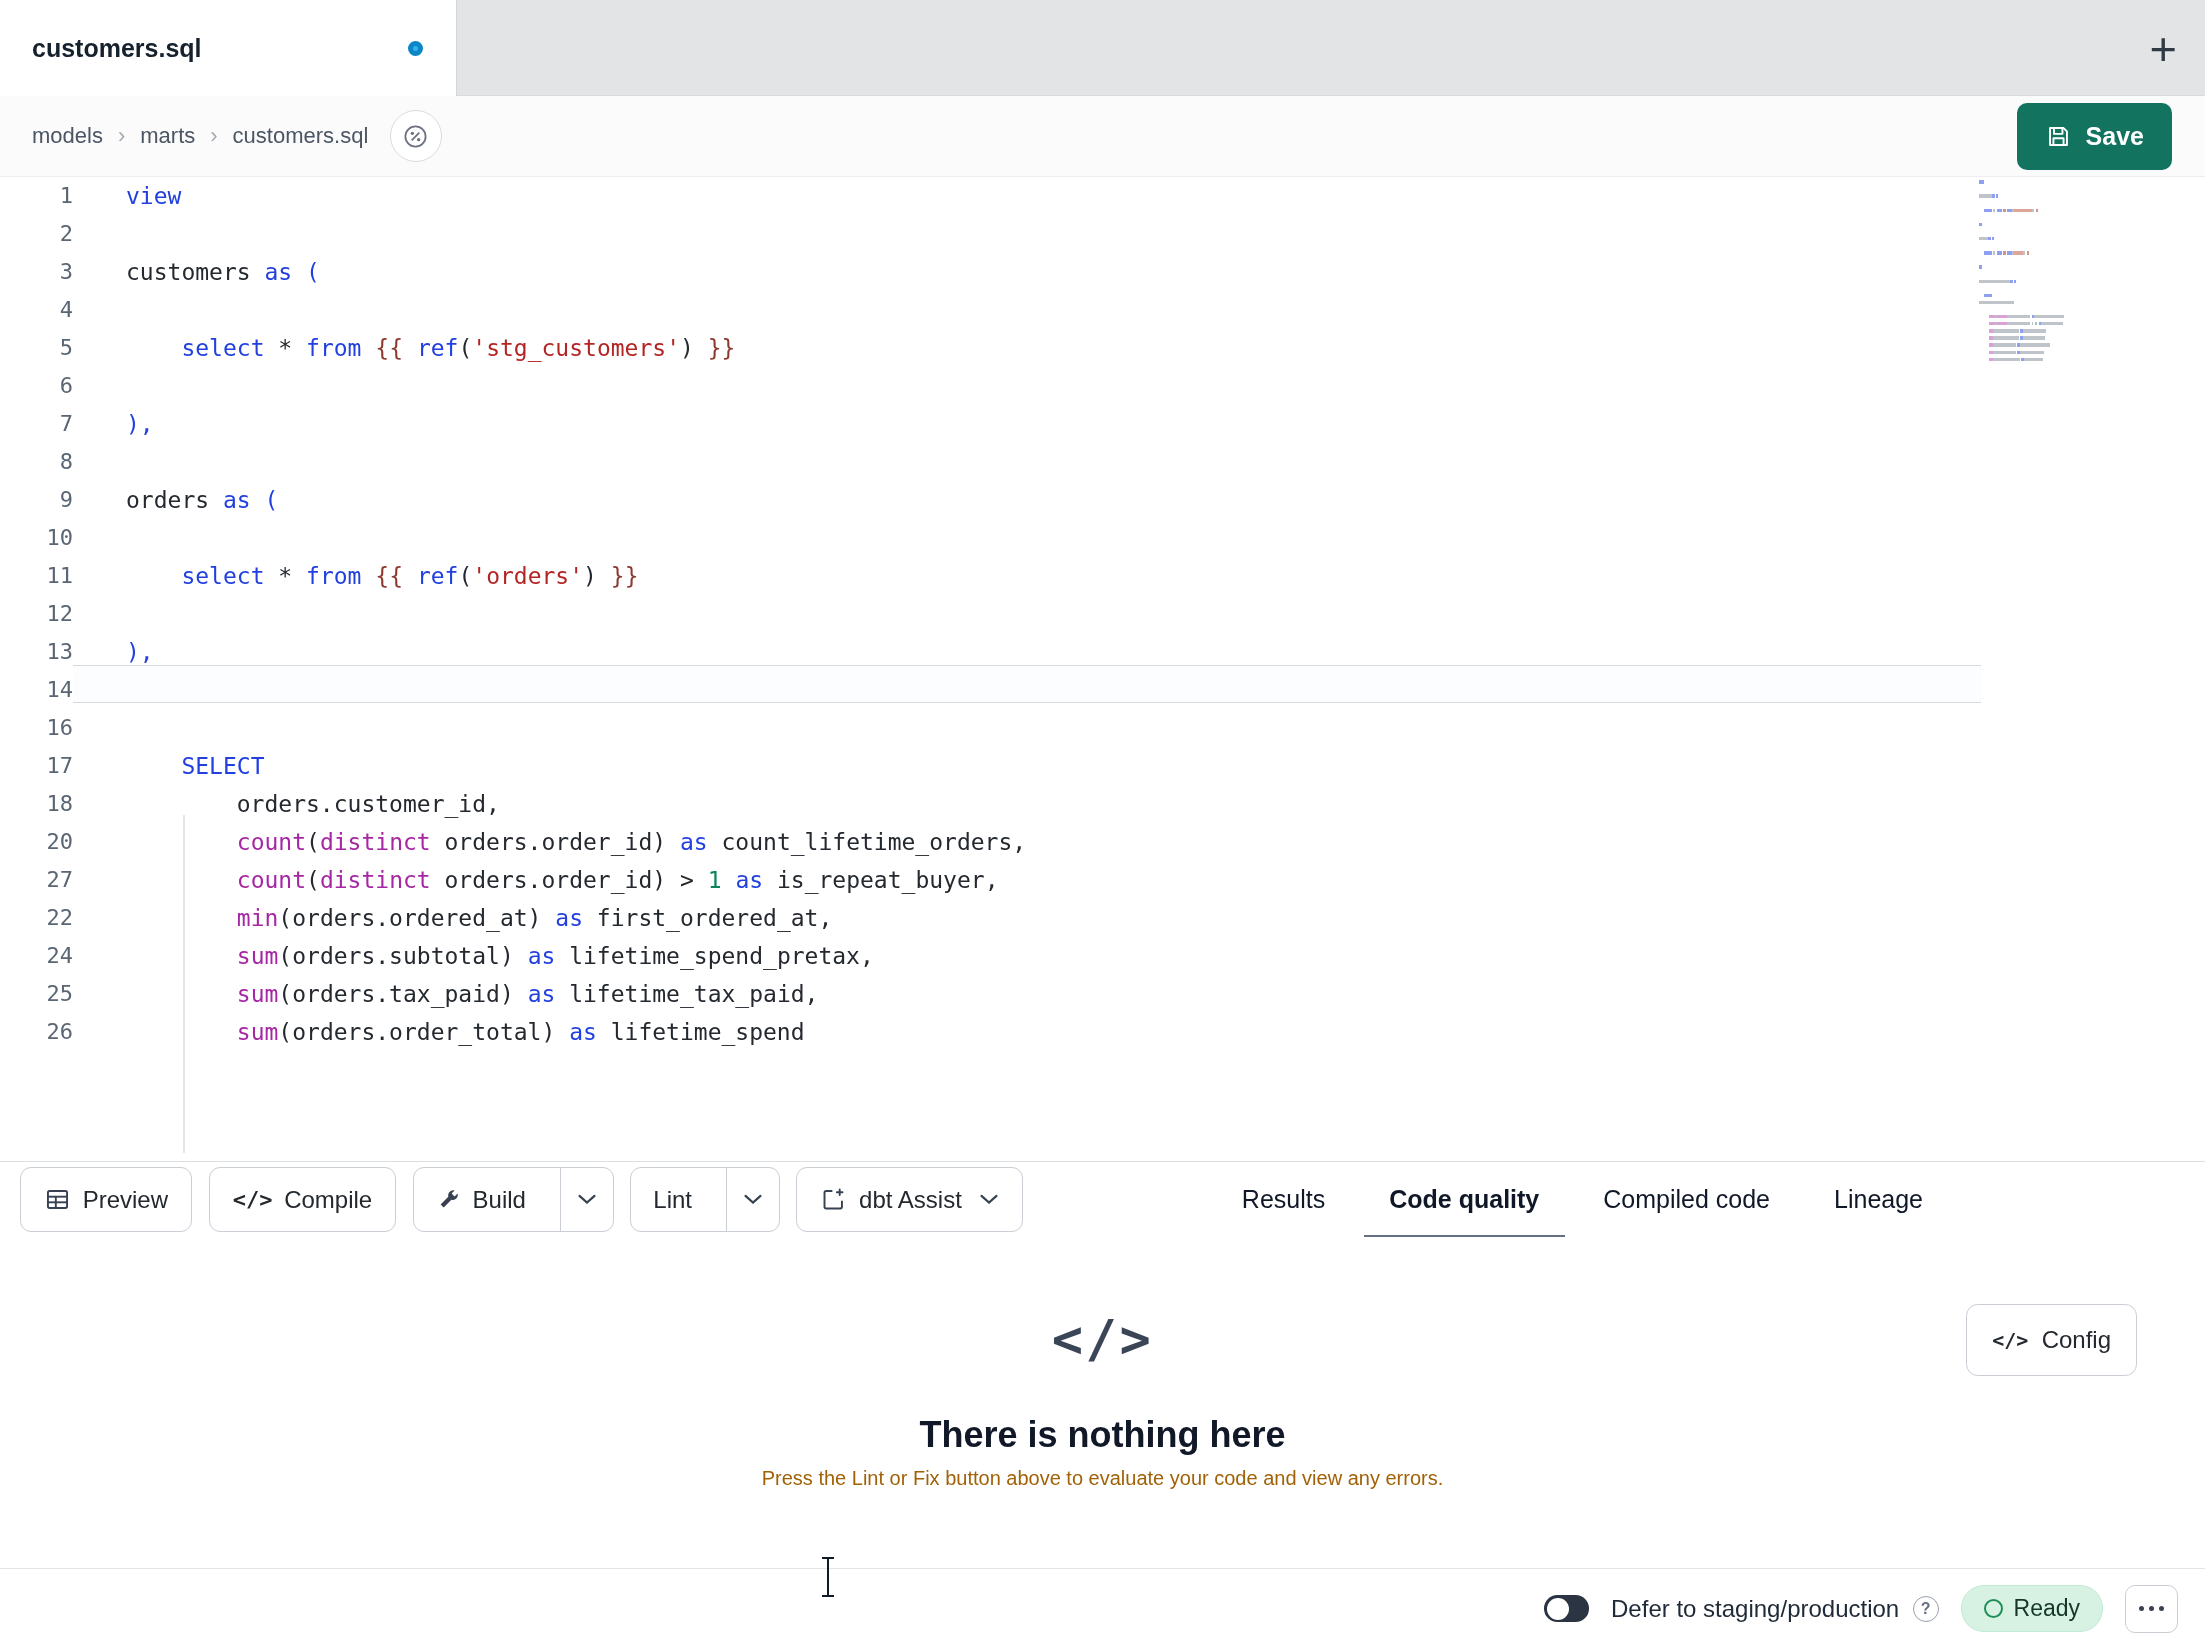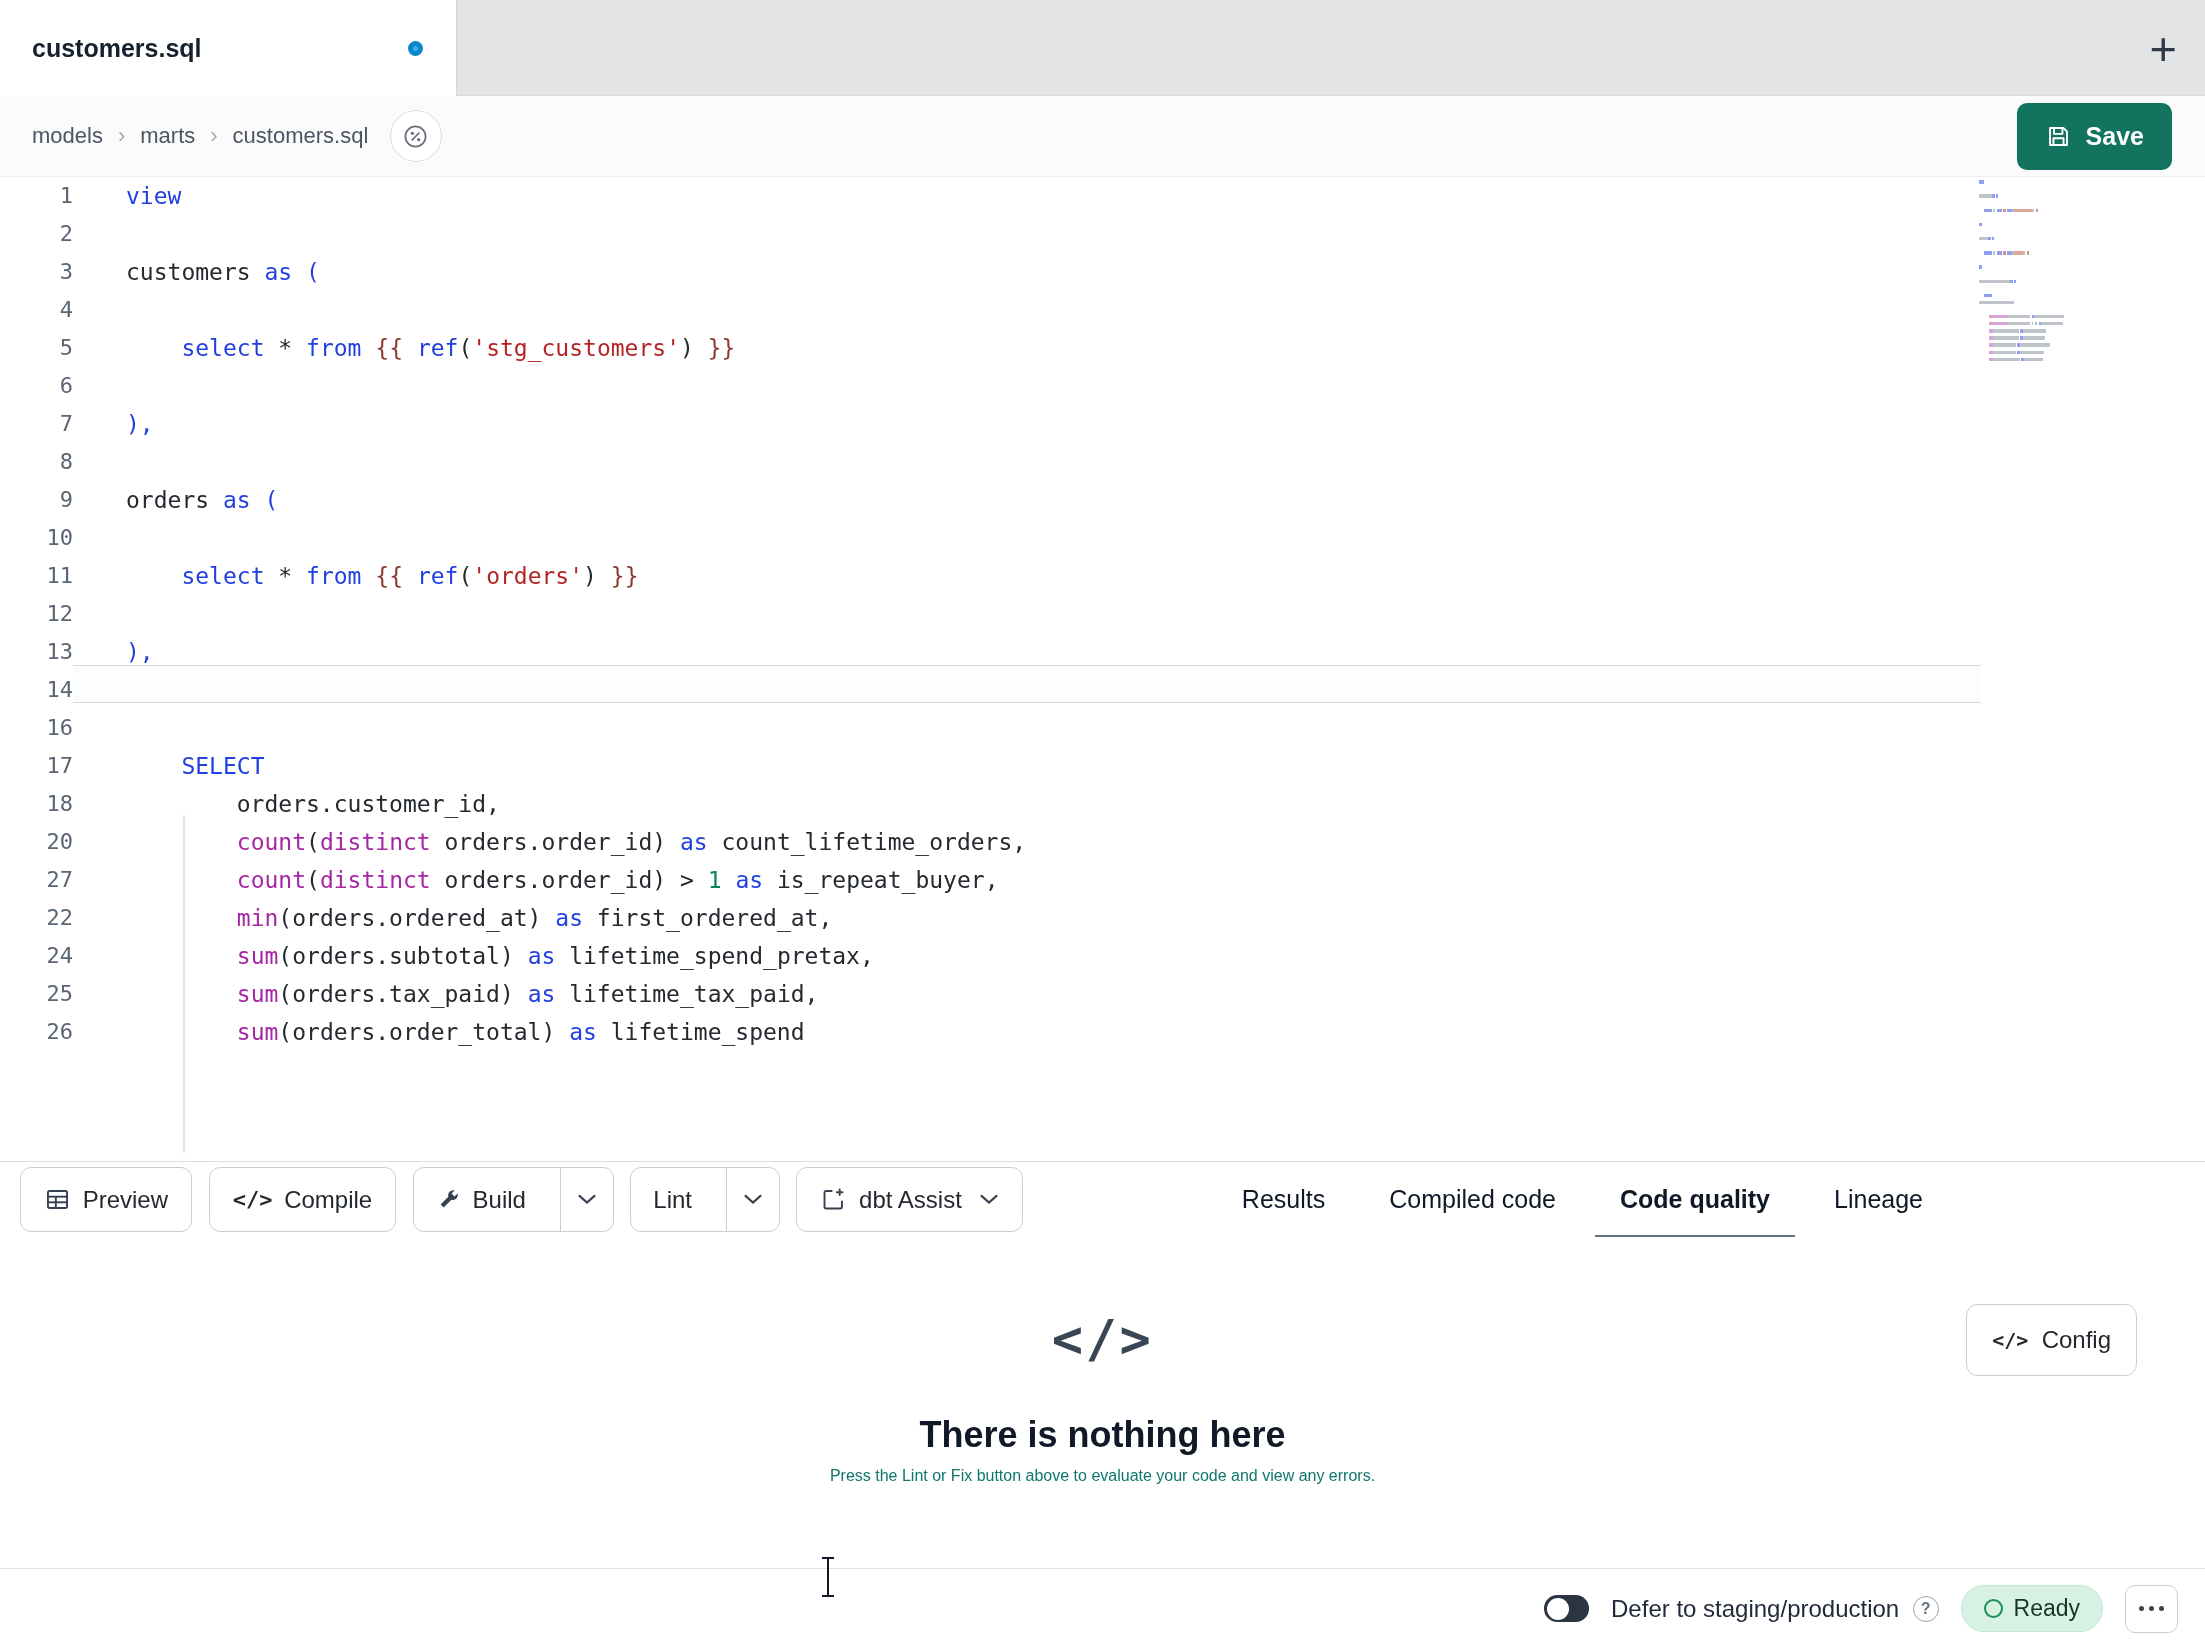--- a/index.html
+++ b/index.html
@@ -62,21 +62,21 @@
   .panel-tabs{margin-left:auto;margin-right:250px;display:flex;height:100%;align-items:stretch;}
   .panel-tab{position:relative;display:flex;align-items:center;padding:0 32px;font-size:25px;color:#101828;}
   .panel-tab.active{font-weight:700;}
   .panel-tab.active::after{content:'';position:absolute;left:6.7px;right:6.7px;bottom:-0.8px;height:3.3px;background:#667085;}
 
   
   .results-panel{position:absolute;top:1237px;left:0;right:0;bottom:80px;background:#fff;}
   .empty-icon{position:absolute;top:72px;left:0;right:0;text-align:center;
               font-family:"DejaVu Sans Mono",monospace;font-size:52px;font-weight:700;color:#3a4556;letter-spacing:2.5px;}
   .empty-title{position:absolute;top:177px;left:0;right:0;text-align:center;font-size:36px;font-weight:700;color:#111827;}
-  .empty-sub{position:absolute;top:230px;left:0;right:0;text-align:center;font-size:16px;color:#0f766e;}
+  .empty-sub{position:absolute;top:230px;left:0;right:0;text-align:center;font-size:20px;color:#a16207;}
   .config-btn{position:absolute;top:67px;right:68px;height:72px;padding:0 25px;border:1.3px solid #c9ced4;border-radius:11.7px;
               background:#fff;display:flex;align-items:center;gap:13.3px;font-size:24px;color:#24292f;font-family:"Liberation Sans",sans-serif;}
   .config-btn .icon-slashes{font-size:20px;}
 
   
   .status-bar{position:absolute;left:0;right:0;bottom:0;height:80px;background:#fff;border-top:0.8px solid #e3e4e6;
               display:flex;align-items:center;justify-content:flex-end;gap:22px;padding-right:27px;}
   .toggle{width:45px;height:27px;border-radius:13.3px;background:#2b3442;position:relative;}
   .toggle .knob{position:absolute;left:2.5px;top:2.5px;width:22px;height:22px;border-radius:50%;background:#fff;}
   .defer-group{display:flex;align-items:center;gap:13.3px;}
@@ -449,22 +449,22 @@
     <span>dbt Assist</span>
     <span style="margin-left:5px;">
       <svg width="20" height="12.5" viewBox="0 0 24 15">
           <path d="M3 3.5 L12 11.5 L21 3.5" stroke="#374151" stroke-width="2.6" fill="none" stroke-linecap="round"></path>
         </svg>
     </span>
   </button>
 
   <div class="panel-tabs">
     <div class="panel-tab">Results</div>
+    <div class="panel-tab active">Code quality</div>
     <div class="panel-tab">Compiled code</div>
-    <div class="panel-tab active">Code quality</div>
     <div class="panel-tab">Lineage</div>
   </div>
 </div>
 
 <div class="results-panel">
   <div class="empty-icon">&lt;/&gt;</div>
   <div class="empty-title">There is nothing here</div>
   <div class="empty-sub">Press the Lint or Fix button above to evaluate your code and view any errors.</div>
   <button class="config-btn">
     <span class="icon-slashes">&lt;/&gt;</span>

